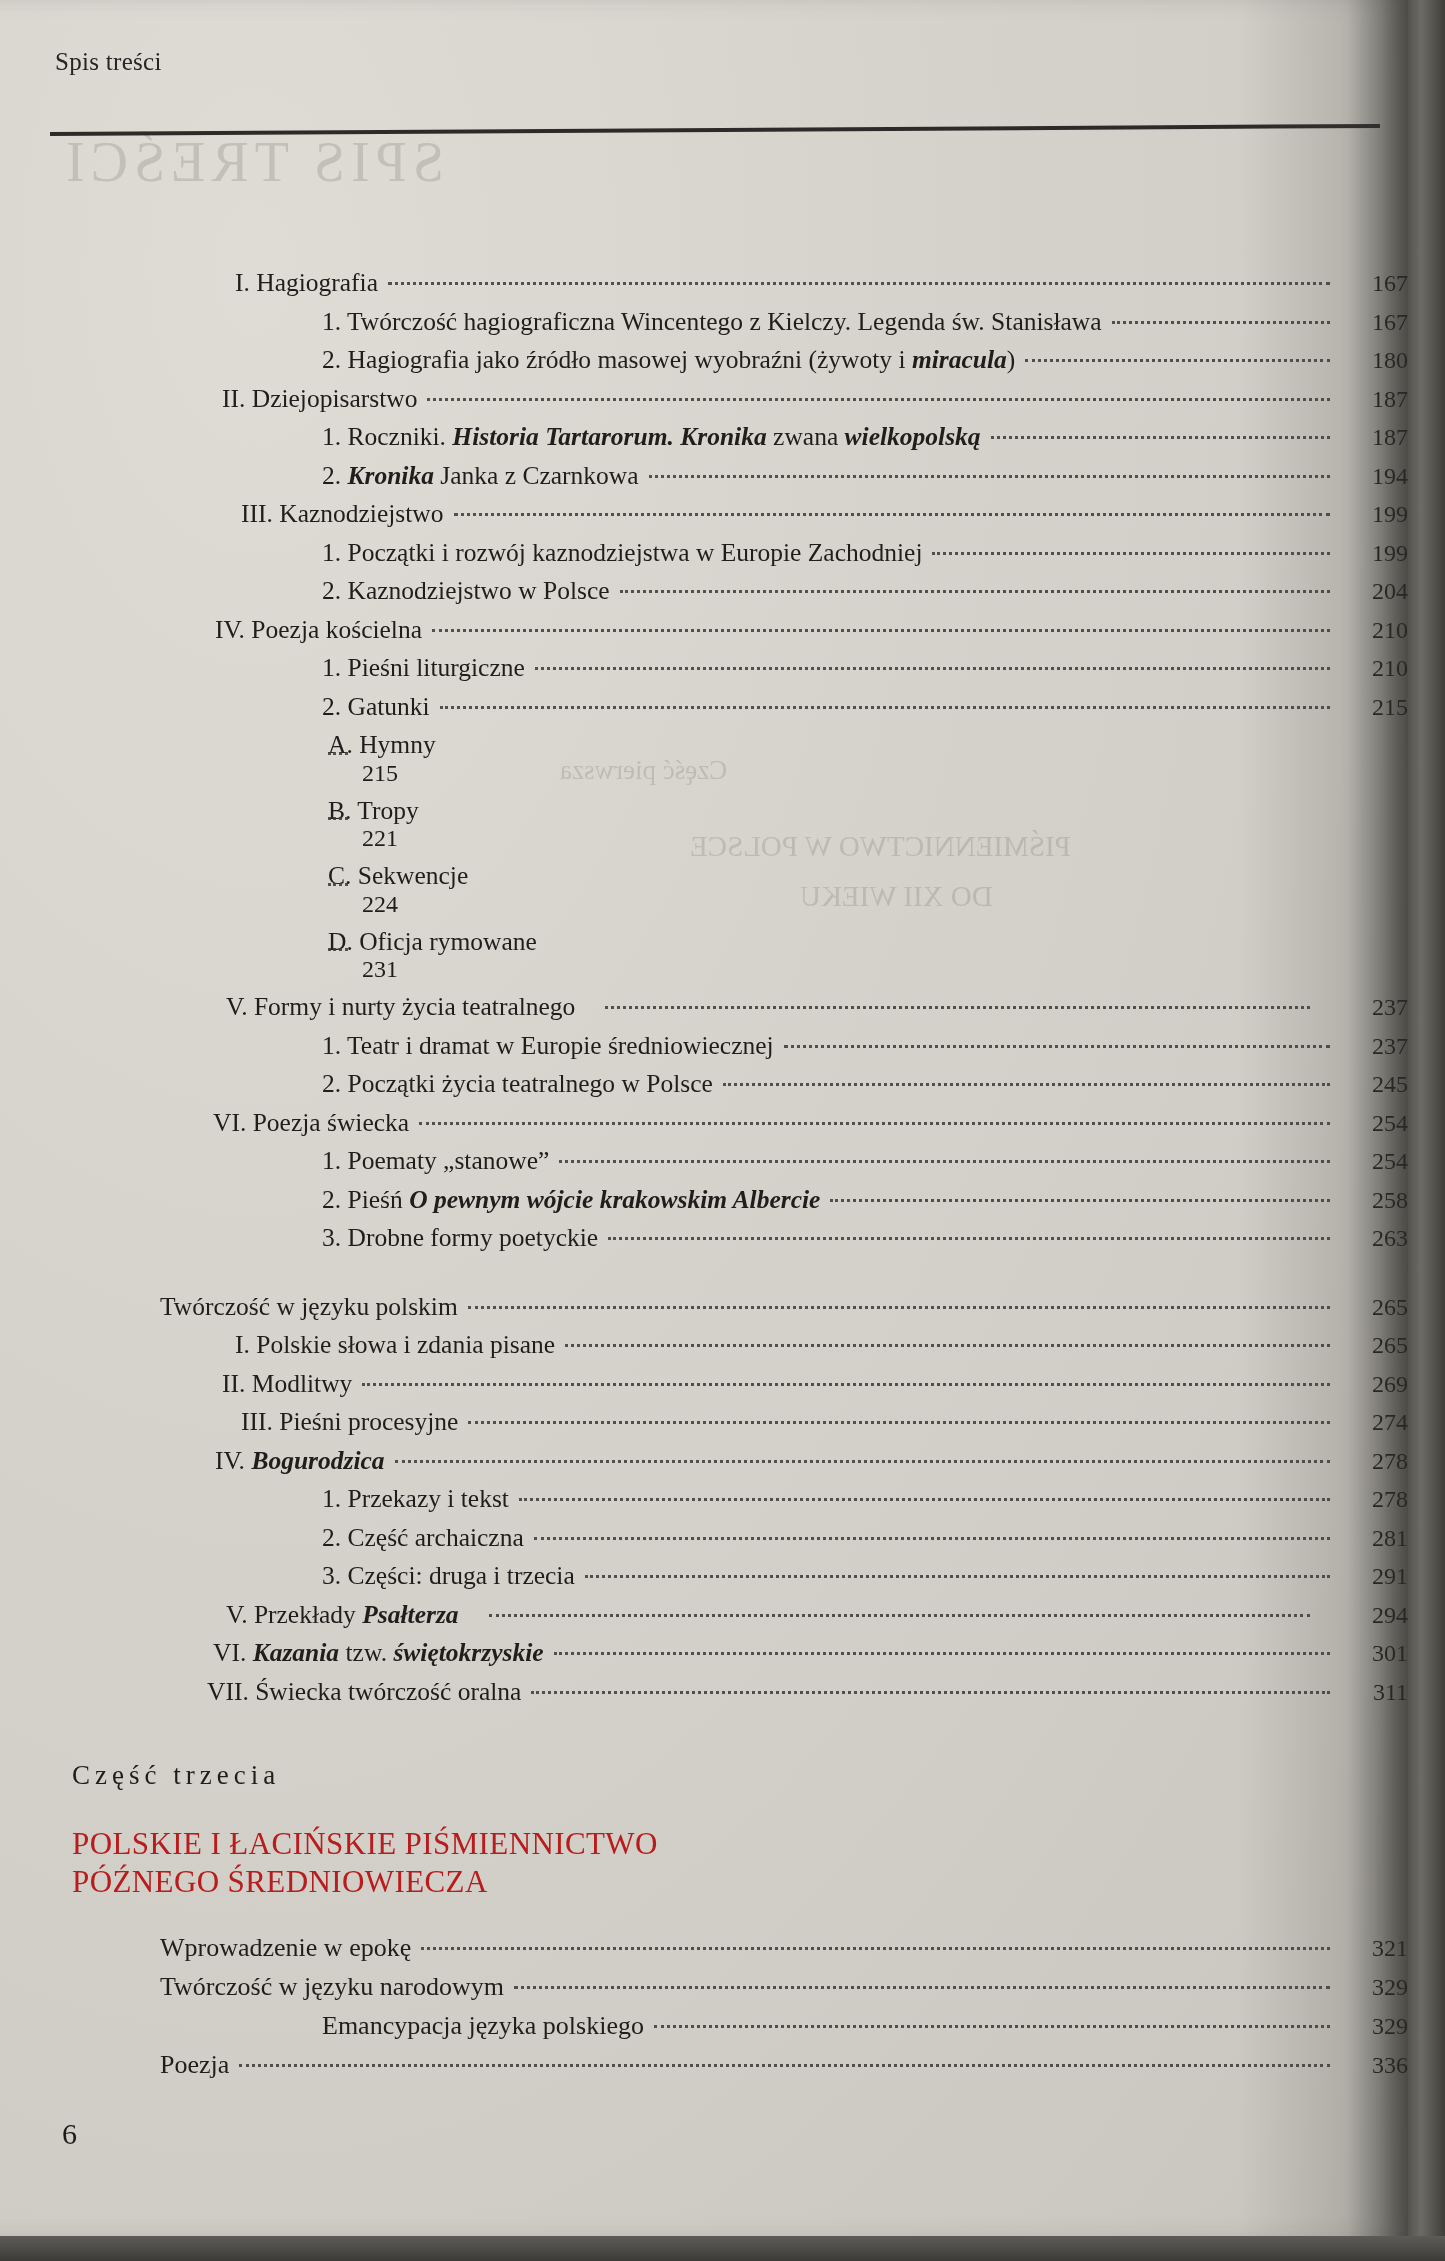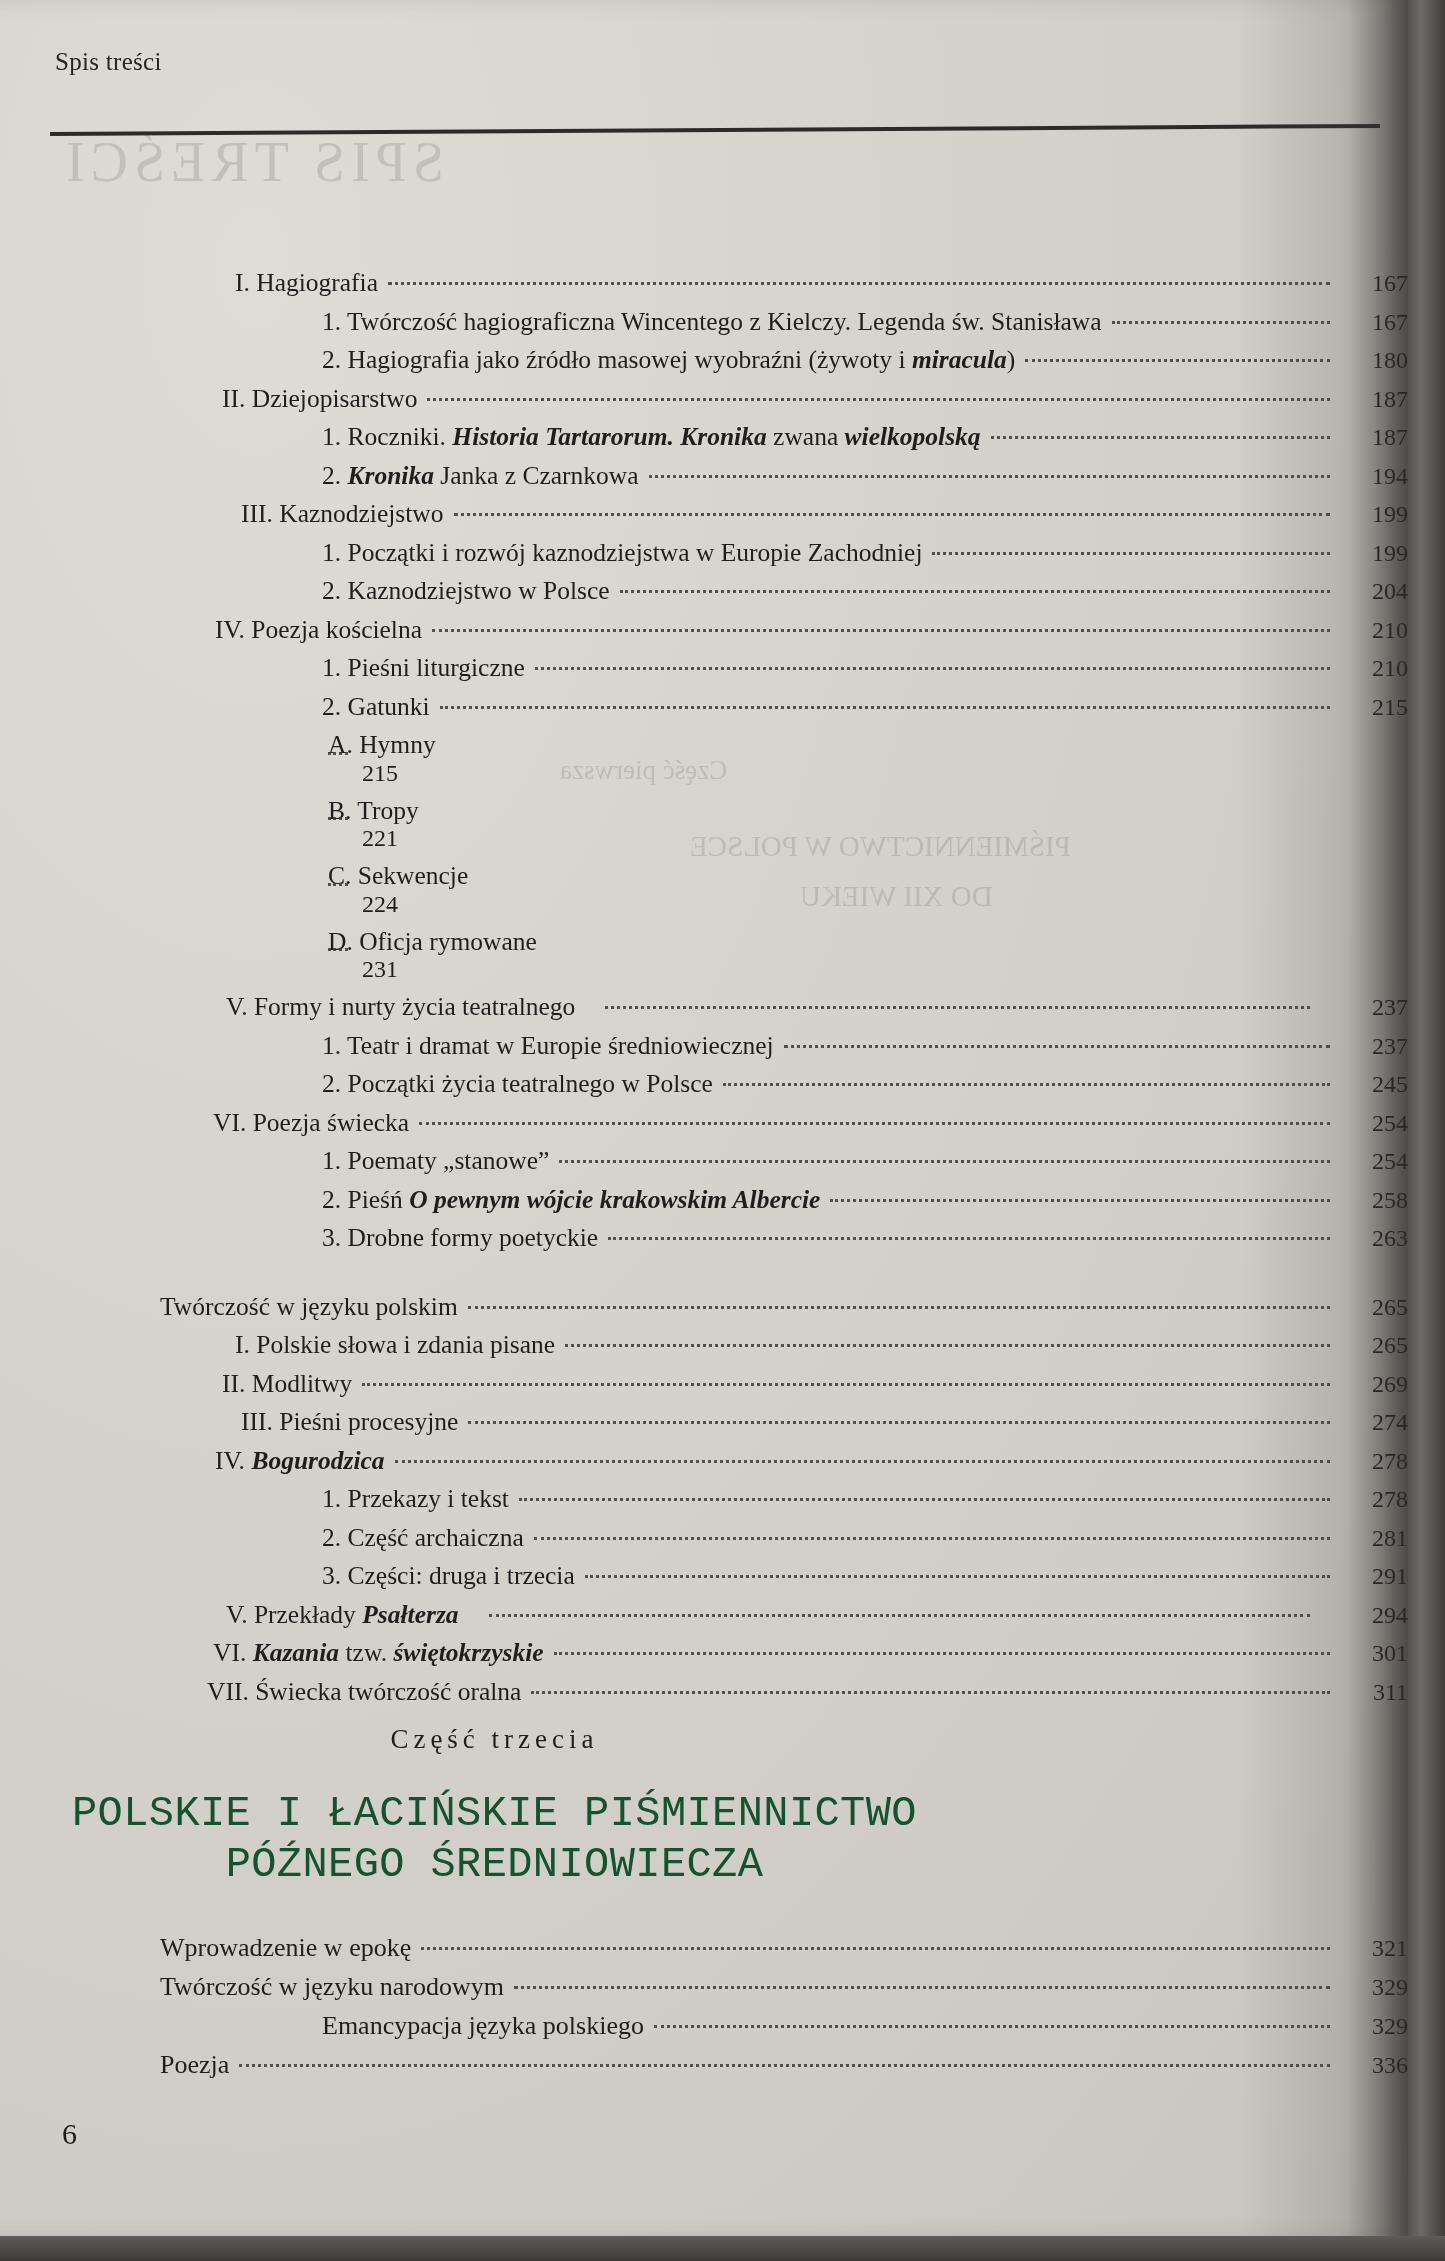--- a/index.html
+++ b/index.html
@@ -127,25 +127,24 @@
   .part {
     position: absolute;
     left: 72px;
   }
   .part-label {
     font-size: 27px;
     letter-spacing: 5px;
     color: #1f1e1c;
   }
   .part-title {
-    font-size: 42px;
+    font-size: 31px;
     line-height: 1.22;
-    color: #14532d;
+    color: #b91c1c;
     letter-spacing: 0.4px;
-    font-family: Liberation Mono, monospace;
   }
 
   .tail {
     position: absolute;
     left: 0;
     width: 1408px;
   }
   .tail .entry { font-size: 26px; }
 
   .folio {
@@ -346,21 +345,21 @@
         <span class="leader"></span>
         <span class="pg">301</span>
       </div>
       <div class="entry lvl-r7">
         <span class="txt">VII. Świecka twórczość oralna</span>
         <span class="leader"></span>
         <span class="pg">311</span>
       </div>
     </div>
 
-  <div class="part" style="top:1724px;text-align:center;">
+  <div class="part" style="top:1760px;">
     <div class="part-label">Część trzecia</div>
     <div class="part-title" style="margin-top:34px;">
       <span>POLSKIE I ŁACIŃSKIE PIŚMIENNICTWO</span><br>
       <span>PÓŹNEGO ŚREDNIOWIECZA</span>
     </div>
   </div>
 
   <div class="tail" id="tail-list" style="top:1935px;">
       <div class="entry lvl-sec">
         <span class="txt">Wprowadzenie w epokę</span>

